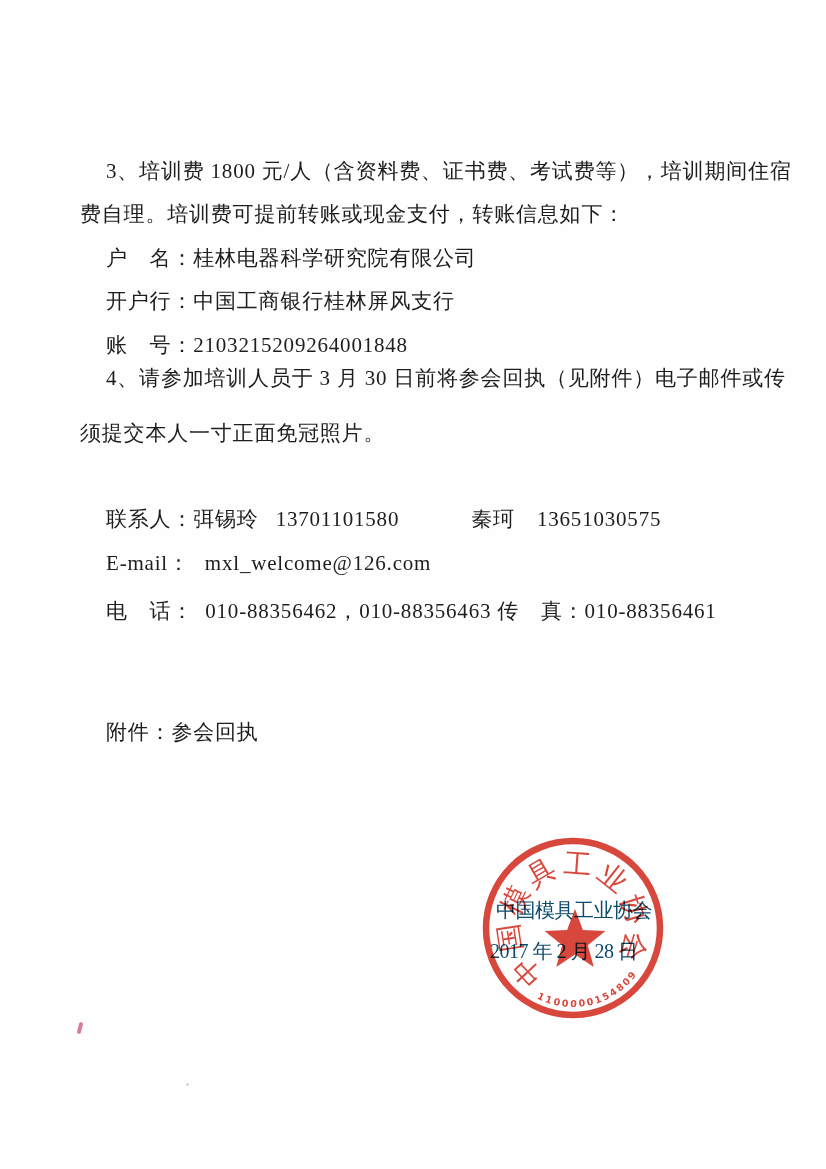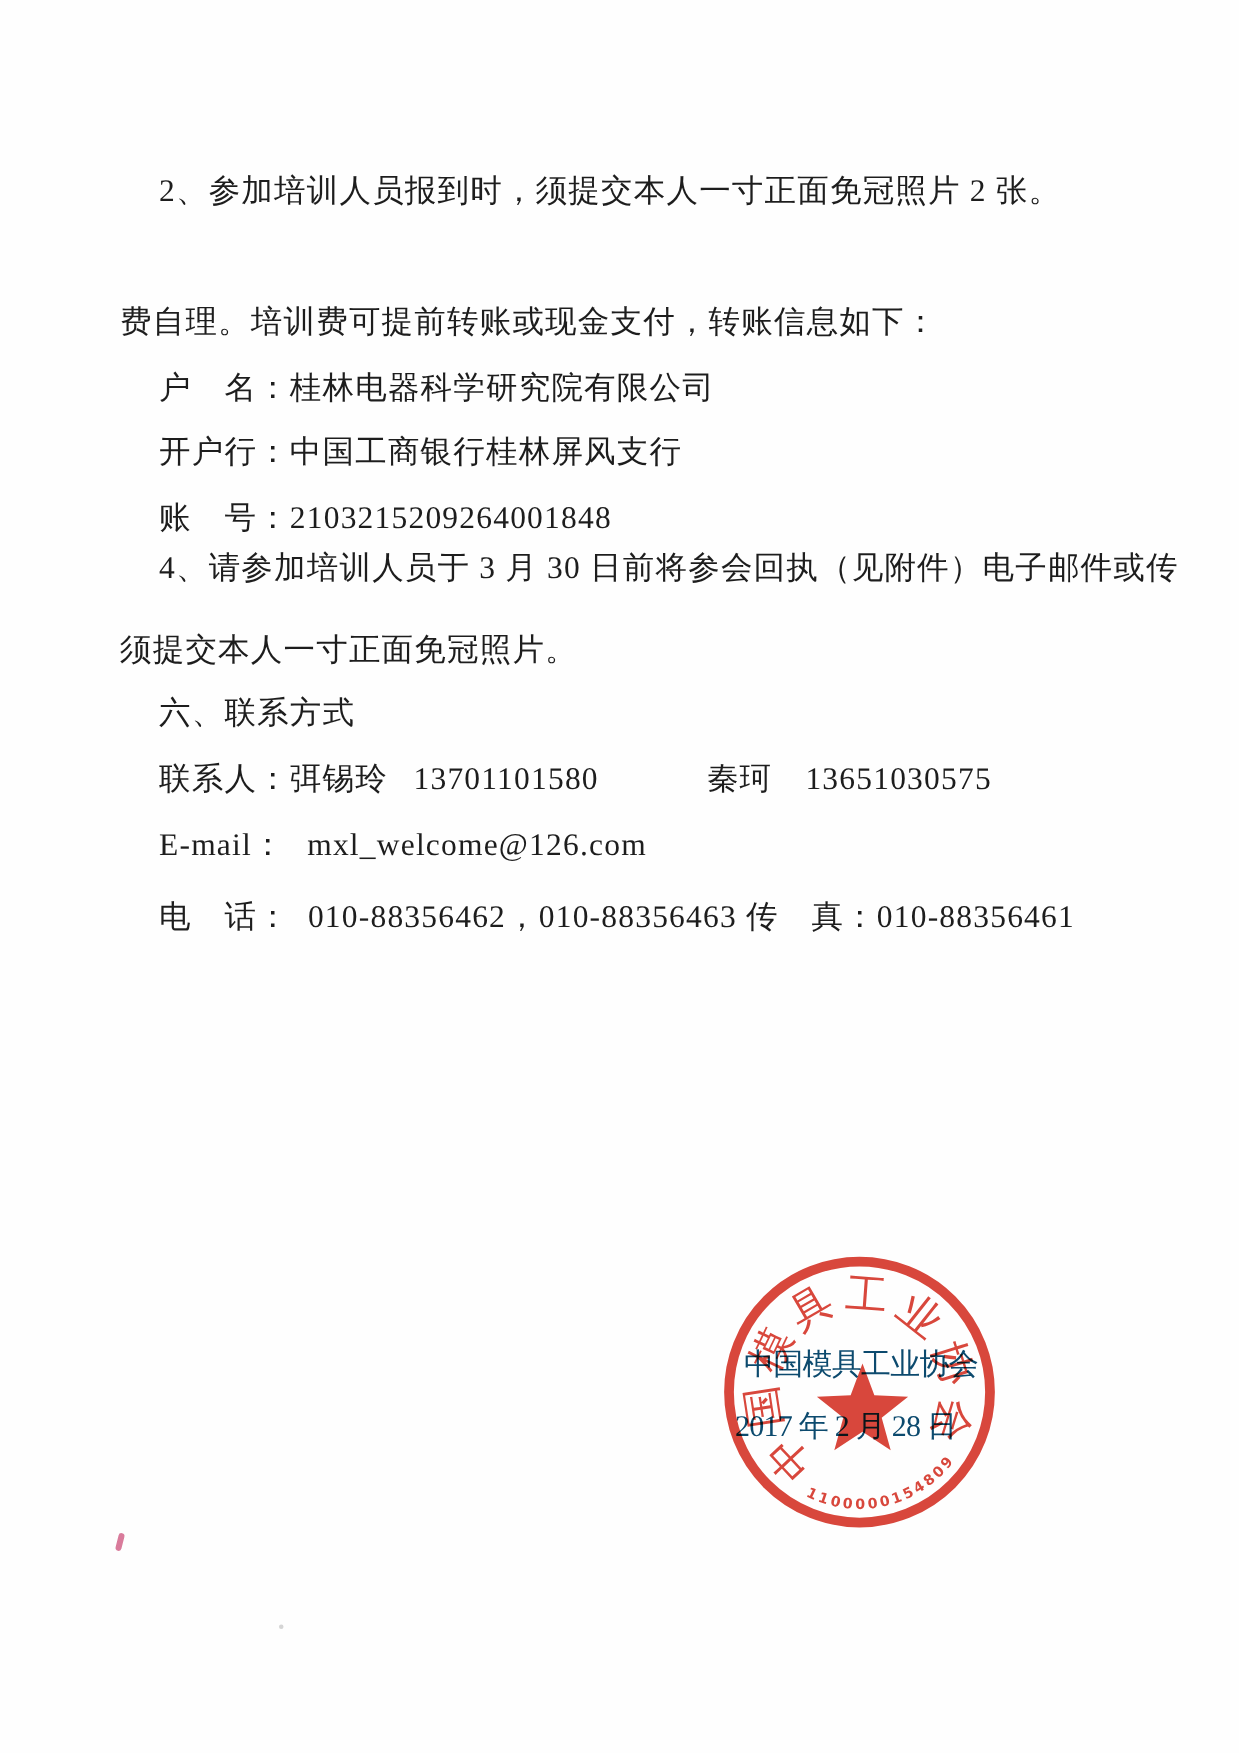--- a/index.html
+++ b/index.html
@@ -69,47 +69,47 @@
     background: #b9b9b9;
     opacity: 0.6;
     border-radius: 50%;
   }
 </style>
 </head>
 <body>
 
 <div class="page">
 
-  <div class="row indent" style="top:117px">2、参加培训人员报到时，须提交本人一寸正面免冠照片 2 张。</div>
+  <div class="row indent" style="top:161px">3、培训费 1800 元/人（含资料费、证书费、考试费等），培训期间住宿</div>
   <div class="row" style="top:204px">费自理。培训费可提前转账或现金支付，转账信息如下：</div>
   <div class="row indent" style="top:291px">开户行：中国工商银行桂林屏风支行</div>
   <div class="row indent" style="top:248px">户　名：桂林电器科学研究院有限公司</div>
   <div class="row indent" style="top:335px">账　号：2103215209264001848</div>
   <div class="row indent" style="top:368px">4、请参加培训人员于 3 月 30 日前将参会回执（见附件）电子邮件或传</div>
   <div class="row" style="top:423px">须提交本人一寸正面免冠照片。</div>
-  <div class="row indent" style="top:465px">六、联系方式</div>
 
   <div class="row indent" style="top:509px">
     <span class="seg">联系人：弭锡玲</span>
     <span class="seg" style="margin-left:11px">13701101580</span>
     <span class="seg" style="margin-left:66px">秦珂</span>
     <span class="seg" style="margin-left:16px">13651030575</span>
   </div>
 
   <div class="row indent" style="top:553px">
     <span class="seg">E-mail：</span>
     <span class="seg" style="margin-left:9px">mxl_welcome@126.com</span>
   </div>
 
   <div class="row indent" style="top:601px">
     <span class="seg">电　话：</span>
     <span class="seg" style="margin-left:6px">010-88356462，010-88356463</span>
     <span class="seg" style="">传　真：010-88356461</span>
   </div>
 
+  <div class="row indent" style="top:722px">附件：参会回执</div>
 
   <div class="sig-line" style="left:496px; top:900px">中国模具工业协会</div>
   <div class="sig-line" style="left:490px; top:941px">2017 年 2 月 28 日</div>
 
   <svg class="stamp-svg" viewBox="-100 -100 200 200">
     <circle id="stamp-ring" r="87" fill="none" stroke-width="6.5" stroke="#d6372b"></circle>
     <polygon id="stamp-star" transform="translate(2,13)" points="0,-32 -7.9,-10.9 -30.4,-9.9 -12.8,4.2 -18.8,25.9 0,13.5 18.8,25.9 12.8,4.2 30.4,-9.9 7.9,-10.9" fill="#d6372b"></polygon>
     <g id="stamp-rotated" transform="rotate(-13)">
       <g id="ring-text">
           <text class="ring-char" fill="#d6372b" transform="rotate(-120) translate(0,-64)">中</text>

